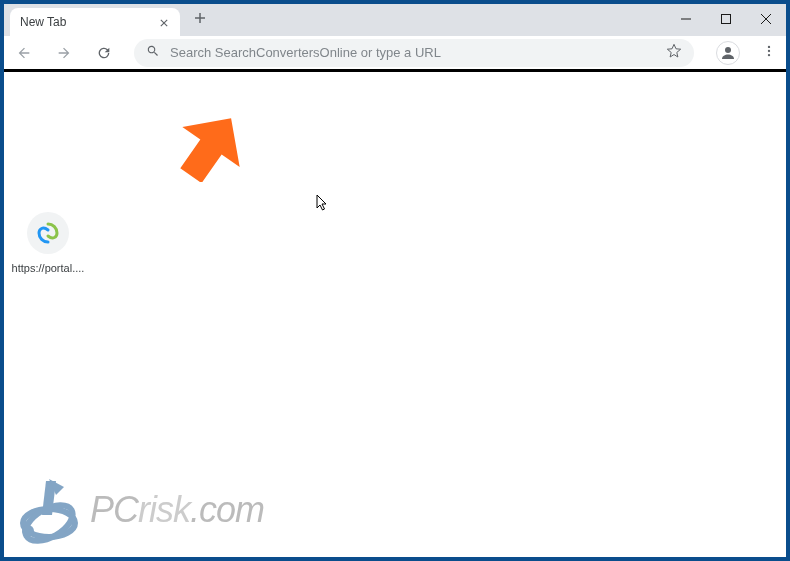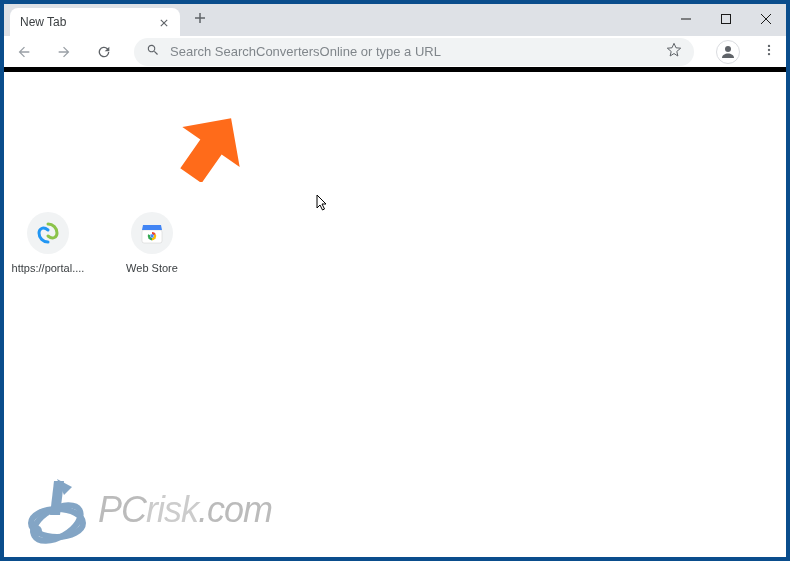--- a/index.html
+++ b/index.html
@@ -13,21 +13,21 @@
 .titlebar { height: 32px; background: #dee1e6; display: flex; align-items: flex-end; position: relative; }
 .tab { height: 28px; background: #fff; border-radius: 8px 8px 0 0; margin-left: 6px; display: flex; align-items: center; padding: 0 10px; min-width: 170px; position: relative; }
 .tab-title { font-size: 12px; color: #3c4043; flex: 1; }
 .tab-close { font-size: 13px; color: #5f6368; cursor: pointer; padding: 2px; }
 .new-tab { margin-left: 10px; margin-bottom: 6px; color: #5f6368; cursor: pointer; font-size: 16px; padding: 2px 4px; }
 .window-controls { position: absolute; right: 0; top: 0; height: 30px; display: flex; }
 .win-btn { width: 40px; height: 30px; display: flex; align-items: center; justify-content: center; color: #1a1a1a; cursor: pointer; }
 .win-btn svg { width: 10px; height: 10px; }
 
 
-.toolbar { height: 36px; background: #fff; display: flex; align-items: center; padding: 0 6px; gap: 12px; border-bottom: 5px solid #000000; justify-content: space-between; }
+.toolbar { height: 36px; background: #fff; display: flex; align-items: center; padding: 0 6px; gap: 12px; border-bottom: 3px solid #000000; justify-content: space-between; }
 .nav-btn { width: 28px; height: 28px; display: flex; align-items: center; justify-content: center; color: #9aa0a6; border-radius: 50%; }
 .nav-btn.enabled { color: #5f6368; cursor: pointer; }
 .omnibox { flex: 1; height: 28px; background: #f1f3f4; border-radius: 14px; display: flex; align-items: center; padding: 0 12px; gap: 10px; margin: 0 4px; }
 .omnibox-icon { color: #5f6368; font-size: 13px; }
 .omnibox-text { flex: 1; font-size: 13px; color: #80868b; }
 .star { color: #5f6368; }
 .avatar-btn { width: 24px; height: 24px; border-radius: 50%; background: #fff; border: 1px solid #dadce0; display: flex; align-items: center; justify-content: center; margin: 0 6px; cursor: pointer; }
 .menu-btn { color: #5f6368; padding: 4px; cursor: pointer; }
 
 
@@ -40,21 +40,21 @@
 .swirl-icon { width: 24px; height: 24px; }
 .webstore-icon { width: 24px; height: 24px; }
 
 
 .arrow-overlay { position: absolute; left: 172px; top: 40px; pointer-events: none; }
 
 
 .cursor { position: absolute; left: 312px; top: 122px; pointer-events: none; }
 
 
-.watermark { position: absolute; left: 16px; bottom: 10px; display: flex; align-items: center; opacity: 0.5; }
+.watermark { position: absolute; left: 8px; bottom: 10px; display: flex; align-items: center; opacity: 0.5; }
 .watermark-logo { width: 74px; height: 74px; position: relative; margin-right: 4px; }
 .watermark-text { font-size: 36px; font-style: italic; letter-spacing: -1px; color: #7a7a7a; font-weight: 300; }
 .watermark-text .pc-p { font-weight: 200; }
 .watermark-text .risk { color: #9a9a9a; }
 </style>
 </head>
 <body>
 
 <div class="chrome-window">
 
@@ -142,36 +142,20 @@
         <div class="shortcut-icon">
           <svg class="swirl-icon" viewBox="0 0 24 24">
             <path d="M12 3a9 9 0 0 1 9 9c0 4-4 7-9 3" fill="none" stroke="#8bc34a" stroke-width="3" stroke-linecap="round"></path>
             <path d="M12 21a9 9 0 0 1-9-9c0-4 4-7 9-3" fill="none" stroke="#2196f3" stroke-width="3" stroke-linecap="round"></path>
           </svg>
         </div>
         <div class="shortcut-label">https://portal....</div>
       </div>
 
 
-      <div class="shortcut">
-        <div class="shortcut-icon">
-          <svg class="webstore-icon" viewBox="0 0 24 24">
-            <rect x="2" y="9" width="20" height="13" rx="2" fill="#fff" stroke="#ccc" stroke-width="0.5"></rect>
-            <path d="M3 4 h18 l1 5 H2z" fill="#4285f4"></path>
-            <circle cx="12" cy="15" r="4.5" fill="#fff"></circle>
-            <path d="M12 11 a4.5 4.5 0 0 1 3.9 2.2 L12 15z" fill="#ea4335"></path>
-            <path d="M15.9 13.2 a4.5 4.5 0 0 1 -3.9 6.3 L12 15z" fill="#fbbc05"></path>
-            <path d="M12 19.5 a4.5 4.5 0 0 1 -3.9 -6.3 L12 15z" fill="#34a853"></path>
-            <circle cx="12" cy="15" r="2" fill="#4285f4"></circle>
-            <circle cx="12" cy="15" r="1.6" fill="#fff"></circle>
-            <circle cx="12" cy="15" r="1.2" fill="#4285f4"></circle>
-          </svg>
-        </div>
-        <div class="shortcut-label">Web Store</div>
-      </div>
 
     </div>
 
     <svg class="arrow-overlay" width="70" height="70" viewBox="0 0 70 70">
       <path d="M35 0 L70 35 L48 35 L48 70 L22 70 L22 35 L0 35 Z" fill="#ff6b1a" transform="rotate(35 35 35)"></path>
     </svg>
 
     <svg class="cursor" width="14" height="18" viewBox="0 0 14 18">
       <path d="M1 1 L1 14 L4 11 L6.5 16 L8.5 15 L6 10 L10 10 Z" fill="#fff" stroke="#000" stroke-width="1"></path>
     </svg>

